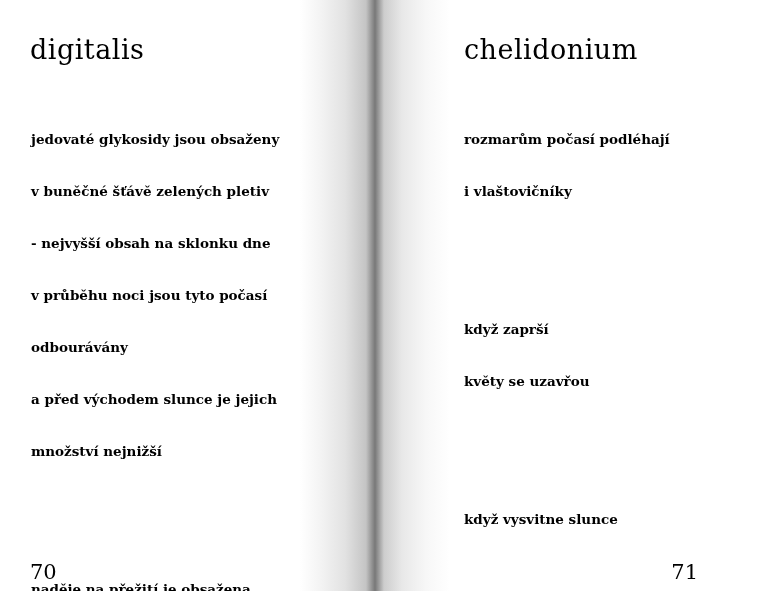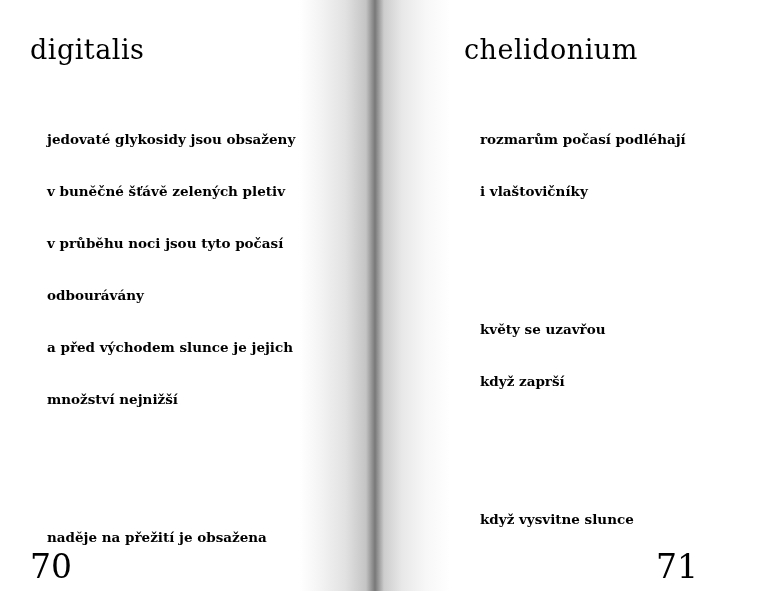--- a/index.html
+++ b/index.html
@@ -65,46 +65,47 @@
     top: 62px;
     font-family: "DejaVu Serif", serif;
     font-size: 13.5px;
     font-weight: bold;
     line-height: 17.3px;
     white-space: pre-wrap;
   }
   .page-left .poem-body  { left: 27px; width: 300px; }
   .page-right .poem-body { left: 80px; width: 300px; }
 
-  .stanza { margin: 0 0 17px 16px; }
+  .stanza { margin: 0 0 17px 0; }
   .stanza:last-child { margin-bottom: 0; }
   .line { white-space: pre; }
 
   .folio {
     position: absolute;
     bottom: 8px;
     font-family: "DejaVu Serif", serif;
-    font-size: 33px;
+    font-size: 21px;
     line-height: 1;
   }
   .folio-left  { left: 26px; }
   .folio-right { right: 10px; }
 </style>
 </head>
 <body>
 
 <div class="book">
 
   <div class="page page-left">
     <h1 class="poem-title">digitalis</h1>
 
     <div class="poem-body">
       <div class="stanza">
         <div class="line">jedovaté glykosidy jsou obsaženy</div>
         <div class="line">v buněčné šťávě zelených pletiv</div>
+        <div class="line">- nejvyšší obsah na sklonku dne</div>
         <div class="line">v průběhu noci jsou tyto počasí</div>
         <div class="line">odbourávány</div>
         <div class="line">a před východem slunce je jejich</div>
         <div class="line">množství nejnižší</div>
       </div>
       <div class="stanza">
         <div class="line">naděje na přežití je obsažena</div>
         
         
       </div>
@@ -115,22 +116,22 @@
 
   <div class="page page-right">
     <h1 class="poem-title">chelidonium</h1>
 
     <div class="poem-body">
       <div class="stanza">
         <div class="line">rozmarům počasí podléhají</div>
         <div class="line">i vlaštovičníky</div>
       </div>
       <div class="stanza">
+        <div class="line">když zaprší</div>
         <div class="line">květy se uzavřou</div>
-        <div class="line">když zaprší</div>
       </div>
       <div class="stanza">
         <div class="line">když vysvitne slunce</div>
         
         
       </div>
     </div>
 
     <div class="folio folio-right">71</div>
   </div>

